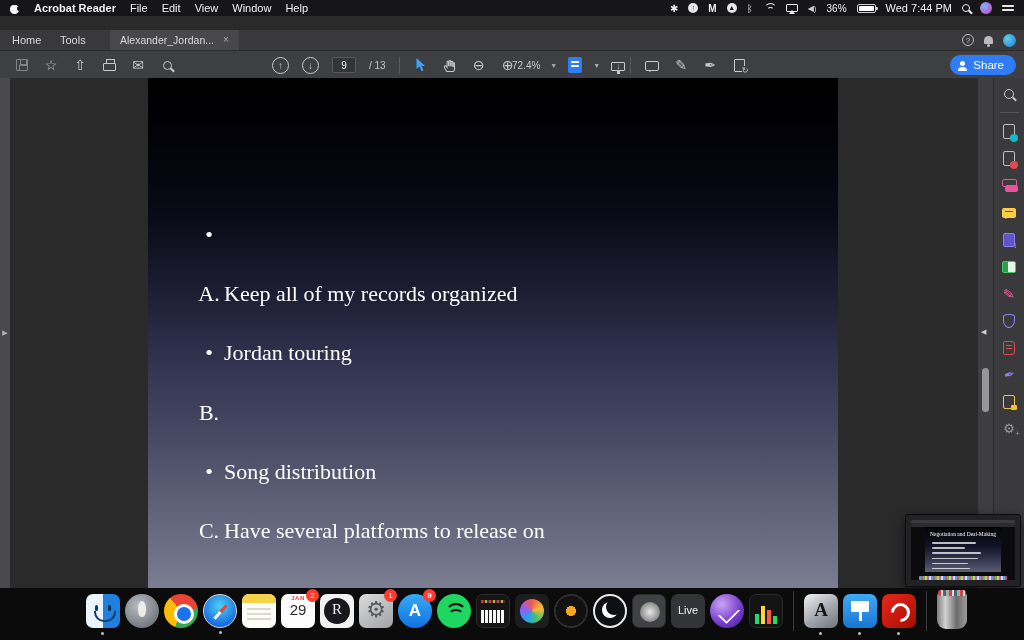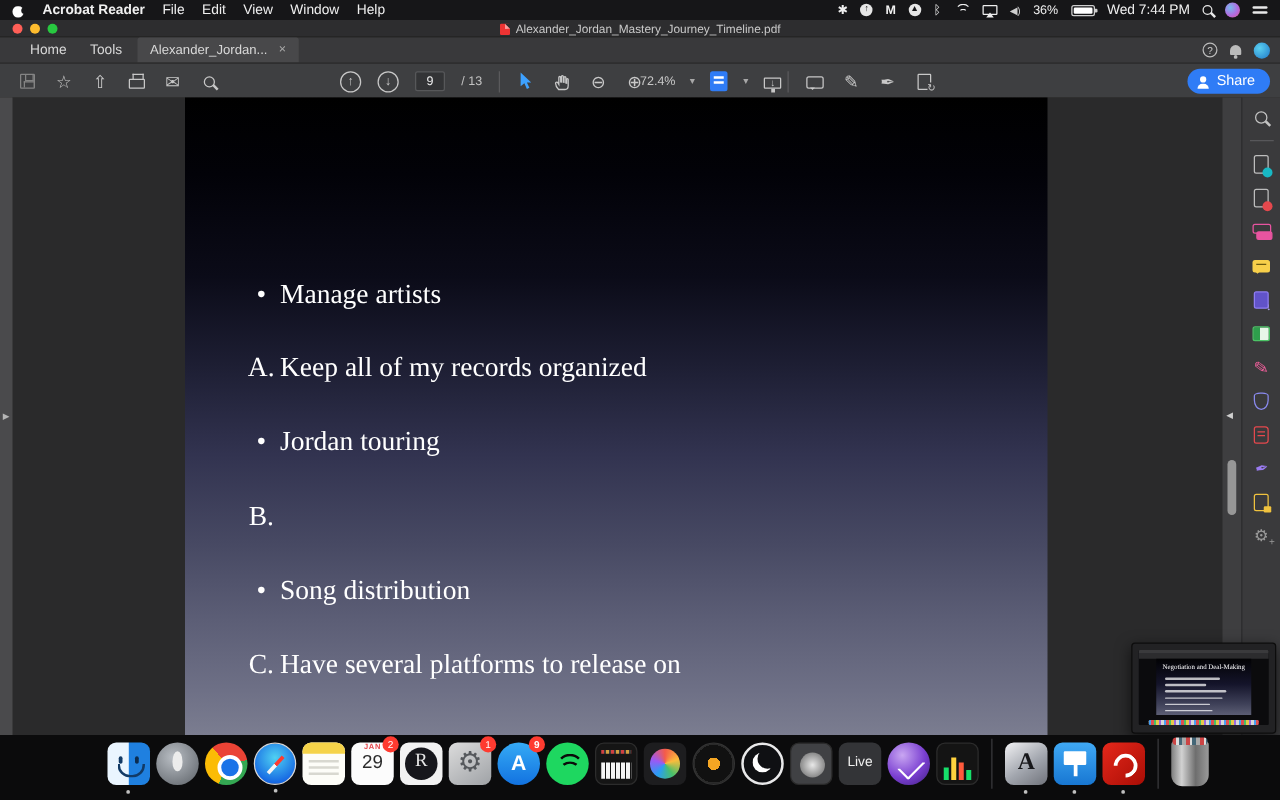--- a/index.html
+++ b/index.html
@@ -43,21 +43,21 @@
   .lights{position:absolute;left:10px;top:3px;display:flex;gap:6px}
   .lights i{width:8px;height:8px;border-radius:50%}
   .l-red{background:#ff5f57}.l-yel{background:#febc2e}.l-grn{background:#28c840}
   .wtitle{position:absolute;left:0;right:0;top:0;height:14px;display:flex;align-items:center;justify-content:center;
     gap:5px;font-size:9.5px;color:#c9c9c9}
   .pdfchip{width:8px;height:9px;background:#e33;border-radius:1px;position:relative;flex:none}
   .pdfchip::after{content:"";position:absolute;right:0;top:0;border:2px solid #2d2d2f;border-left-color:#f99;border-bottom-color:#f99}
 
   
   .tabbar{position:absolute;top:30px;left:0;width:1024px;height:20px;background:#39393b;font-size:11px;color:#d8d8d8}
-  .tab{position:absolute;top:0;height:20px;line-height:20px;padding:0 24px}
+  .tab{position:absolute;top:0;height:20px;line-height:20px;padding:0 12px}
   .tab-home{left:0}
   .tab-tools{left:48px}
   .tab-doc{left:110px;background:#48484a;font-size:10.5px;padding:0 10px;border-radius:2px 2px 0 0;display:flex;gap:9px;align-items:center}
   .tab-doc .x{font-size:10px;color:#aaa}
   .tb-right{position:absolute;right:8px;top:0;height:20px;display:flex;align-items:center;gap:10px}
   .helpc{width:12px;height:12px;border:1px solid #bbb;border-radius:50%;font-size:8px;line-height:11px;text-align:center;color:#ccc}
   .bell{width:9px;height:8px;background:#bbb;border-radius:5px 5px 1px 1px;position:relative}
   .bell::after{content:"";position:absolute;left:3px;bottom:-3px;width:3px;height:3px;border-radius:50%;background:#bbb}
   .avatar{width:13px;height:13px;border-radius:50%;background:radial-gradient(circle at 35% 35%,#5bd0f0,#1f78c8)}
 
@@ -244,31 +244,20 @@
       <span class="clock">Wed 7:44 PM</span>
       <span class="mag"></span>
       <span class="siri"></span>
       <span class="cc">
           <i></i>
           <i></i>
         </span>
     </span>
   </div>
 
-  <div class="titlebar">
-    <span class="lights">
-      <i class="l-red"></i>
-      <i class="l-yel"></i>
-      <i class="l-grn"></i>
-    </span>
-    <span class="wtitle">
-      <span class="pdfchip"></span>
-      <span>Alexander_Jordan_Mastery_Journey_Timeline.pdf</span>
-    </span>
-  </div>
 
   <div class="tabbar">
     <span class="tab tab-home">Home</span>
     <span class="tab tab-tools">Tools</span>
     <span class="tab tab-doc">
       <span>Alexander_Jordan...</span>
       <span class="x">×</span>
     </span>
     <span class="tb-right">
       <span class="helpc">?</span>
@@ -342,21 +331,20 @@
   </div>
 
   <div class="viewer"></div>
   <div class="leftstrip">
       <i>▶</i>
     </div>
 
   <div class="pdfpage">
     <div class="srow" style="top:143px">
       <span class="mk">•</span>
-      <span>Manage artists</span>
     </div>
     <div class="srow" style="top:202px">
       <span class="mk">A.</span>
       <span>Keep all of my records organized</span>
     </div>
     <div class="srow" style="top:261px">
       <span class="mk">•</span>
       <span>Jordan touring</span>
     </div>
     <div class="srow" style="top:321px">

